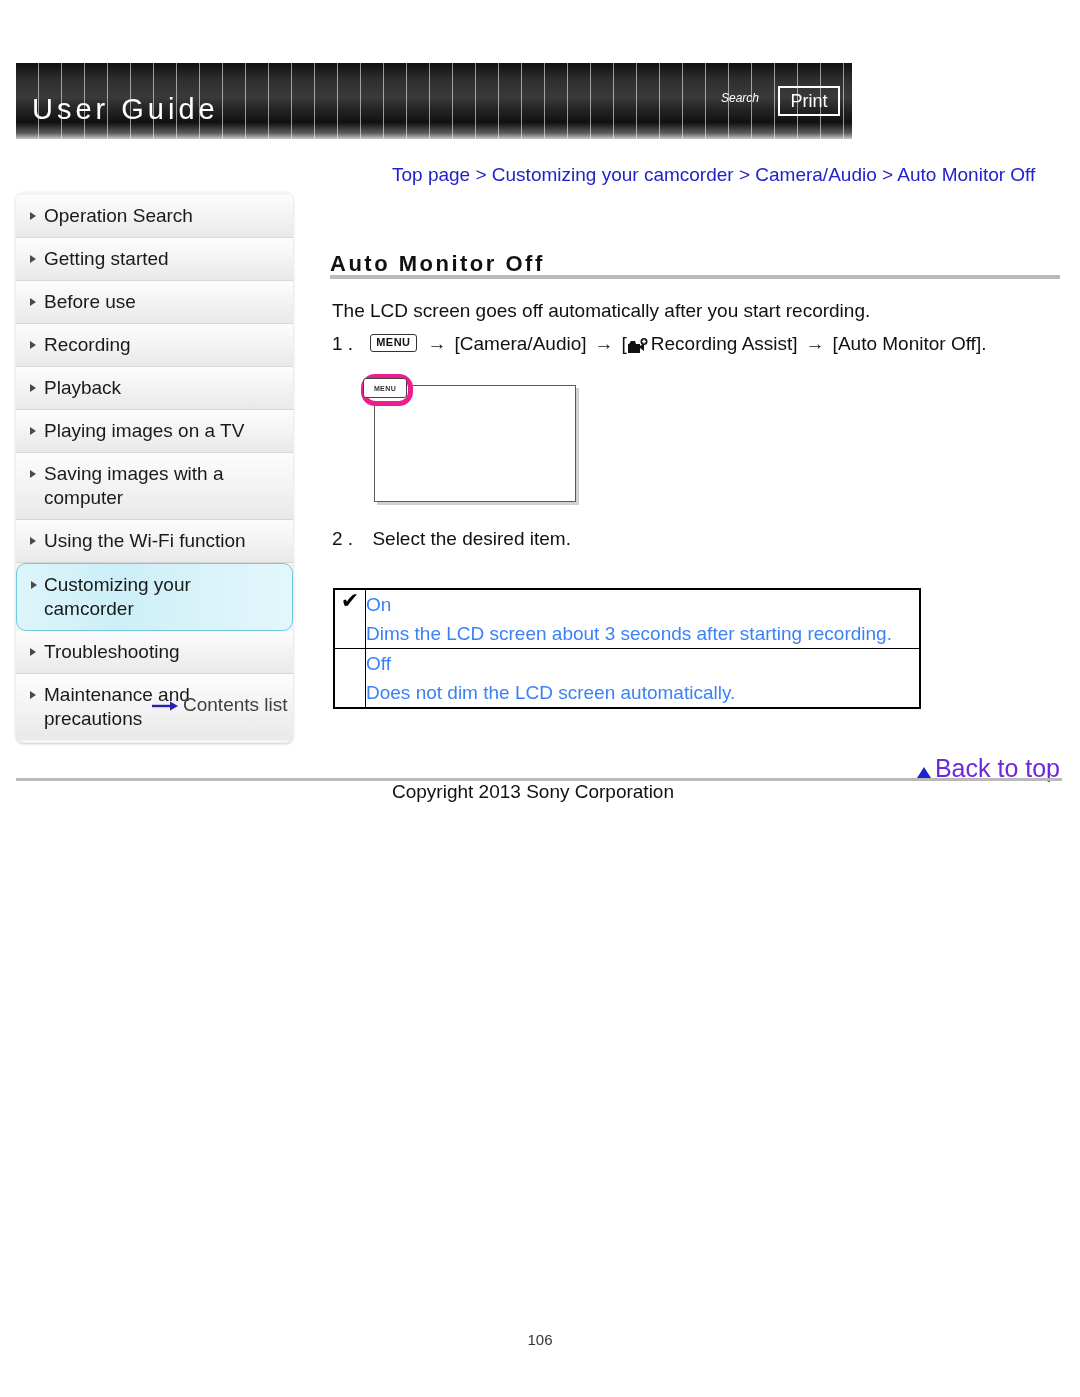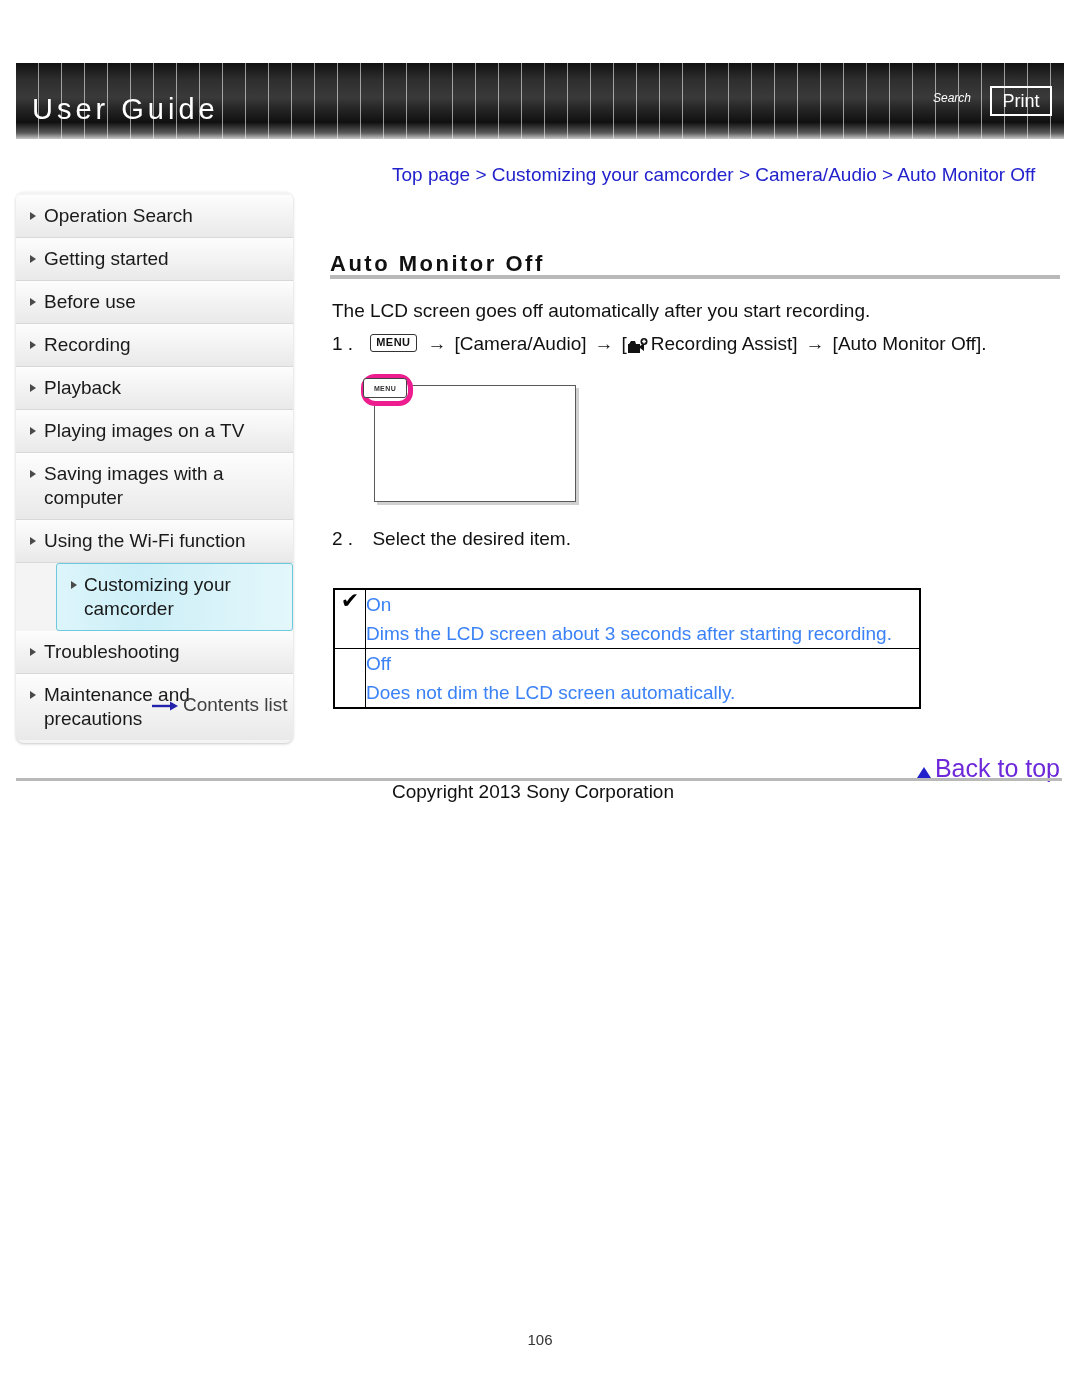--- a/index.html
+++ b/index.html
@@ -14,21 +14,21 @@
     font-family: "Liberation Sans", sans-serif;
     color: #000;
     overflow: hidden;
   }
 
   
   #header-banner {
     position: absolute;
     left: 16px;
     top: 63px;
-    width: 1048px;
+    width: 836px;
     height: 76px;
     background:
       repeating-linear-gradient(to right,
         rgba(255,255,255,0.00) 0px,
         rgba(255,255,255,0.00) 22px,
         rgba(255,255,255,0.55) 22px,
         rgba(255,255,255,0.55) 23px),
       linear-gradient(to bottom,
         #111111 0%,
         #2e2e2e 22%,
@@ -103,23 +103,22 @@
     top: 17px;
     width: 0;
     height: 0;
     border-left: 6px solid #4a4a4a;
     border-top: 4px solid transparent;
     border-bottom: 4px solid transparent;
   }
   .nav-item.active {
     background: linear-gradient(to right, #ddf5fb 0%, #cdeff7 35%, #e3f7fb 100%);
     border: 1px solid #6ec8de;
-    border-radius: 3px;
+    border-radius: 10px;
     padding-left: 27px;
-    margin-left: 40px;
   }
   #contents-list-link {
     position: absolute;
     left: 152px;
     top: 694px;
     font-size: 19px;
     color: #404040;
     white-space: nowrap;
   }
   #contents-list-link .arrow-icon {

